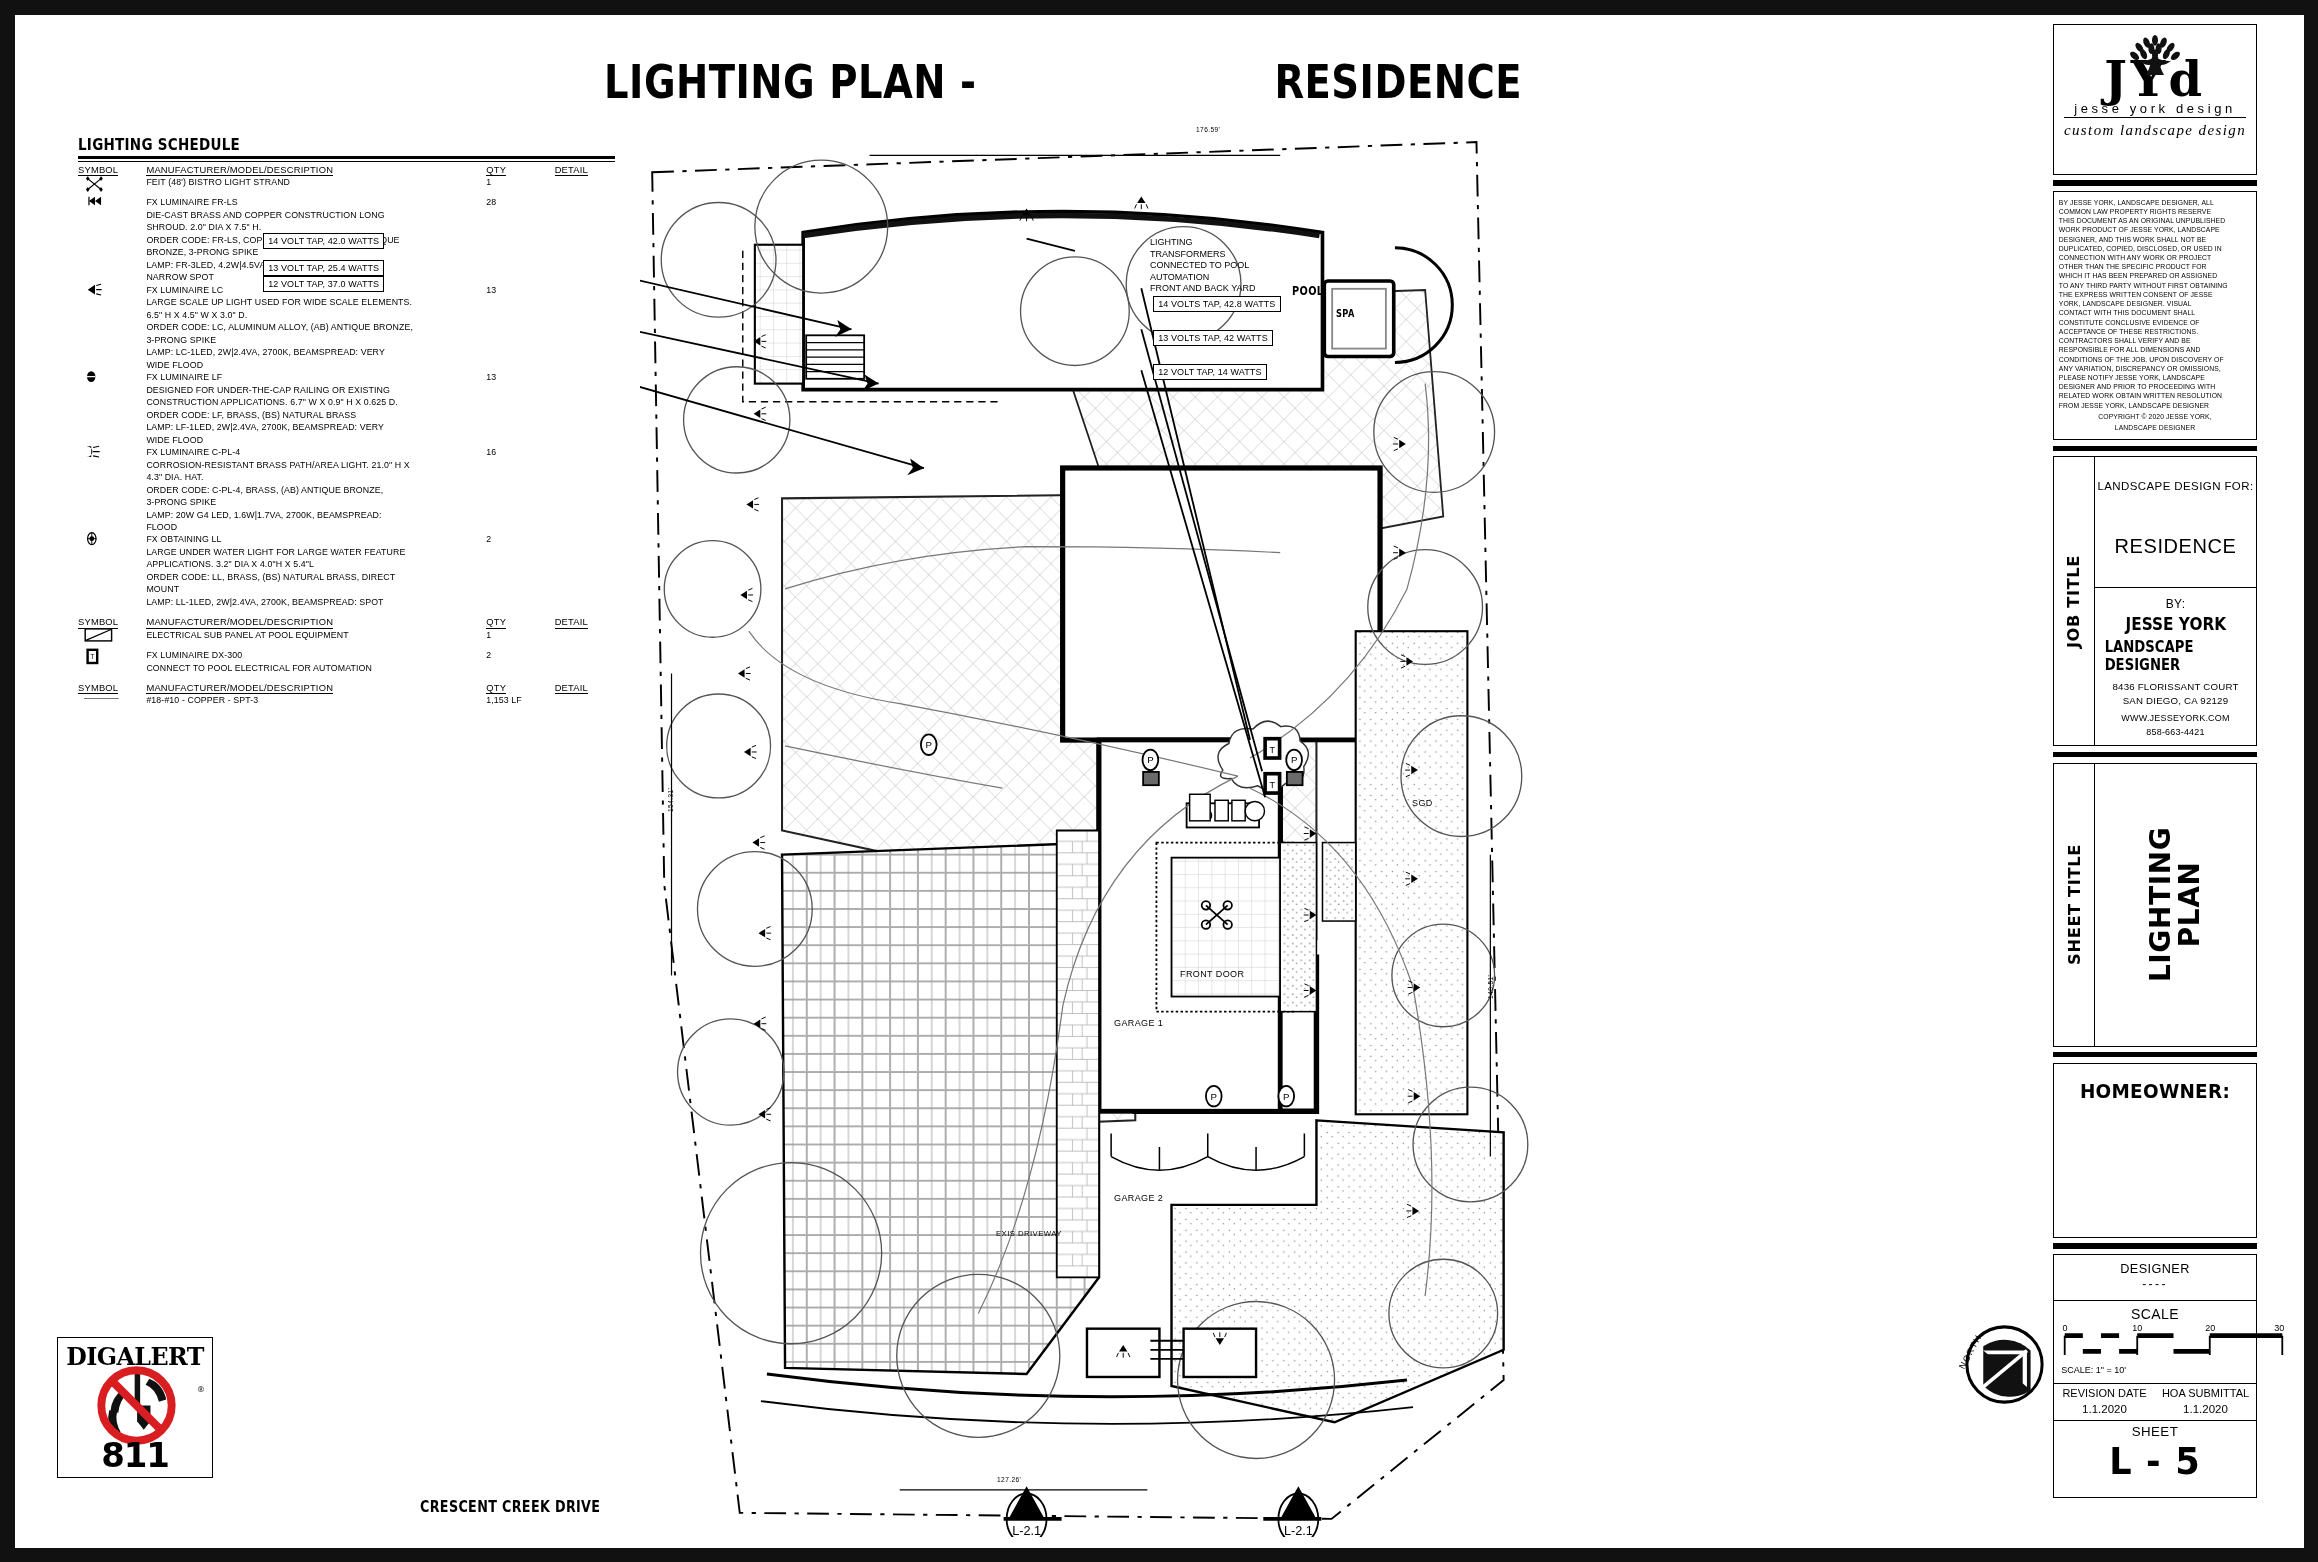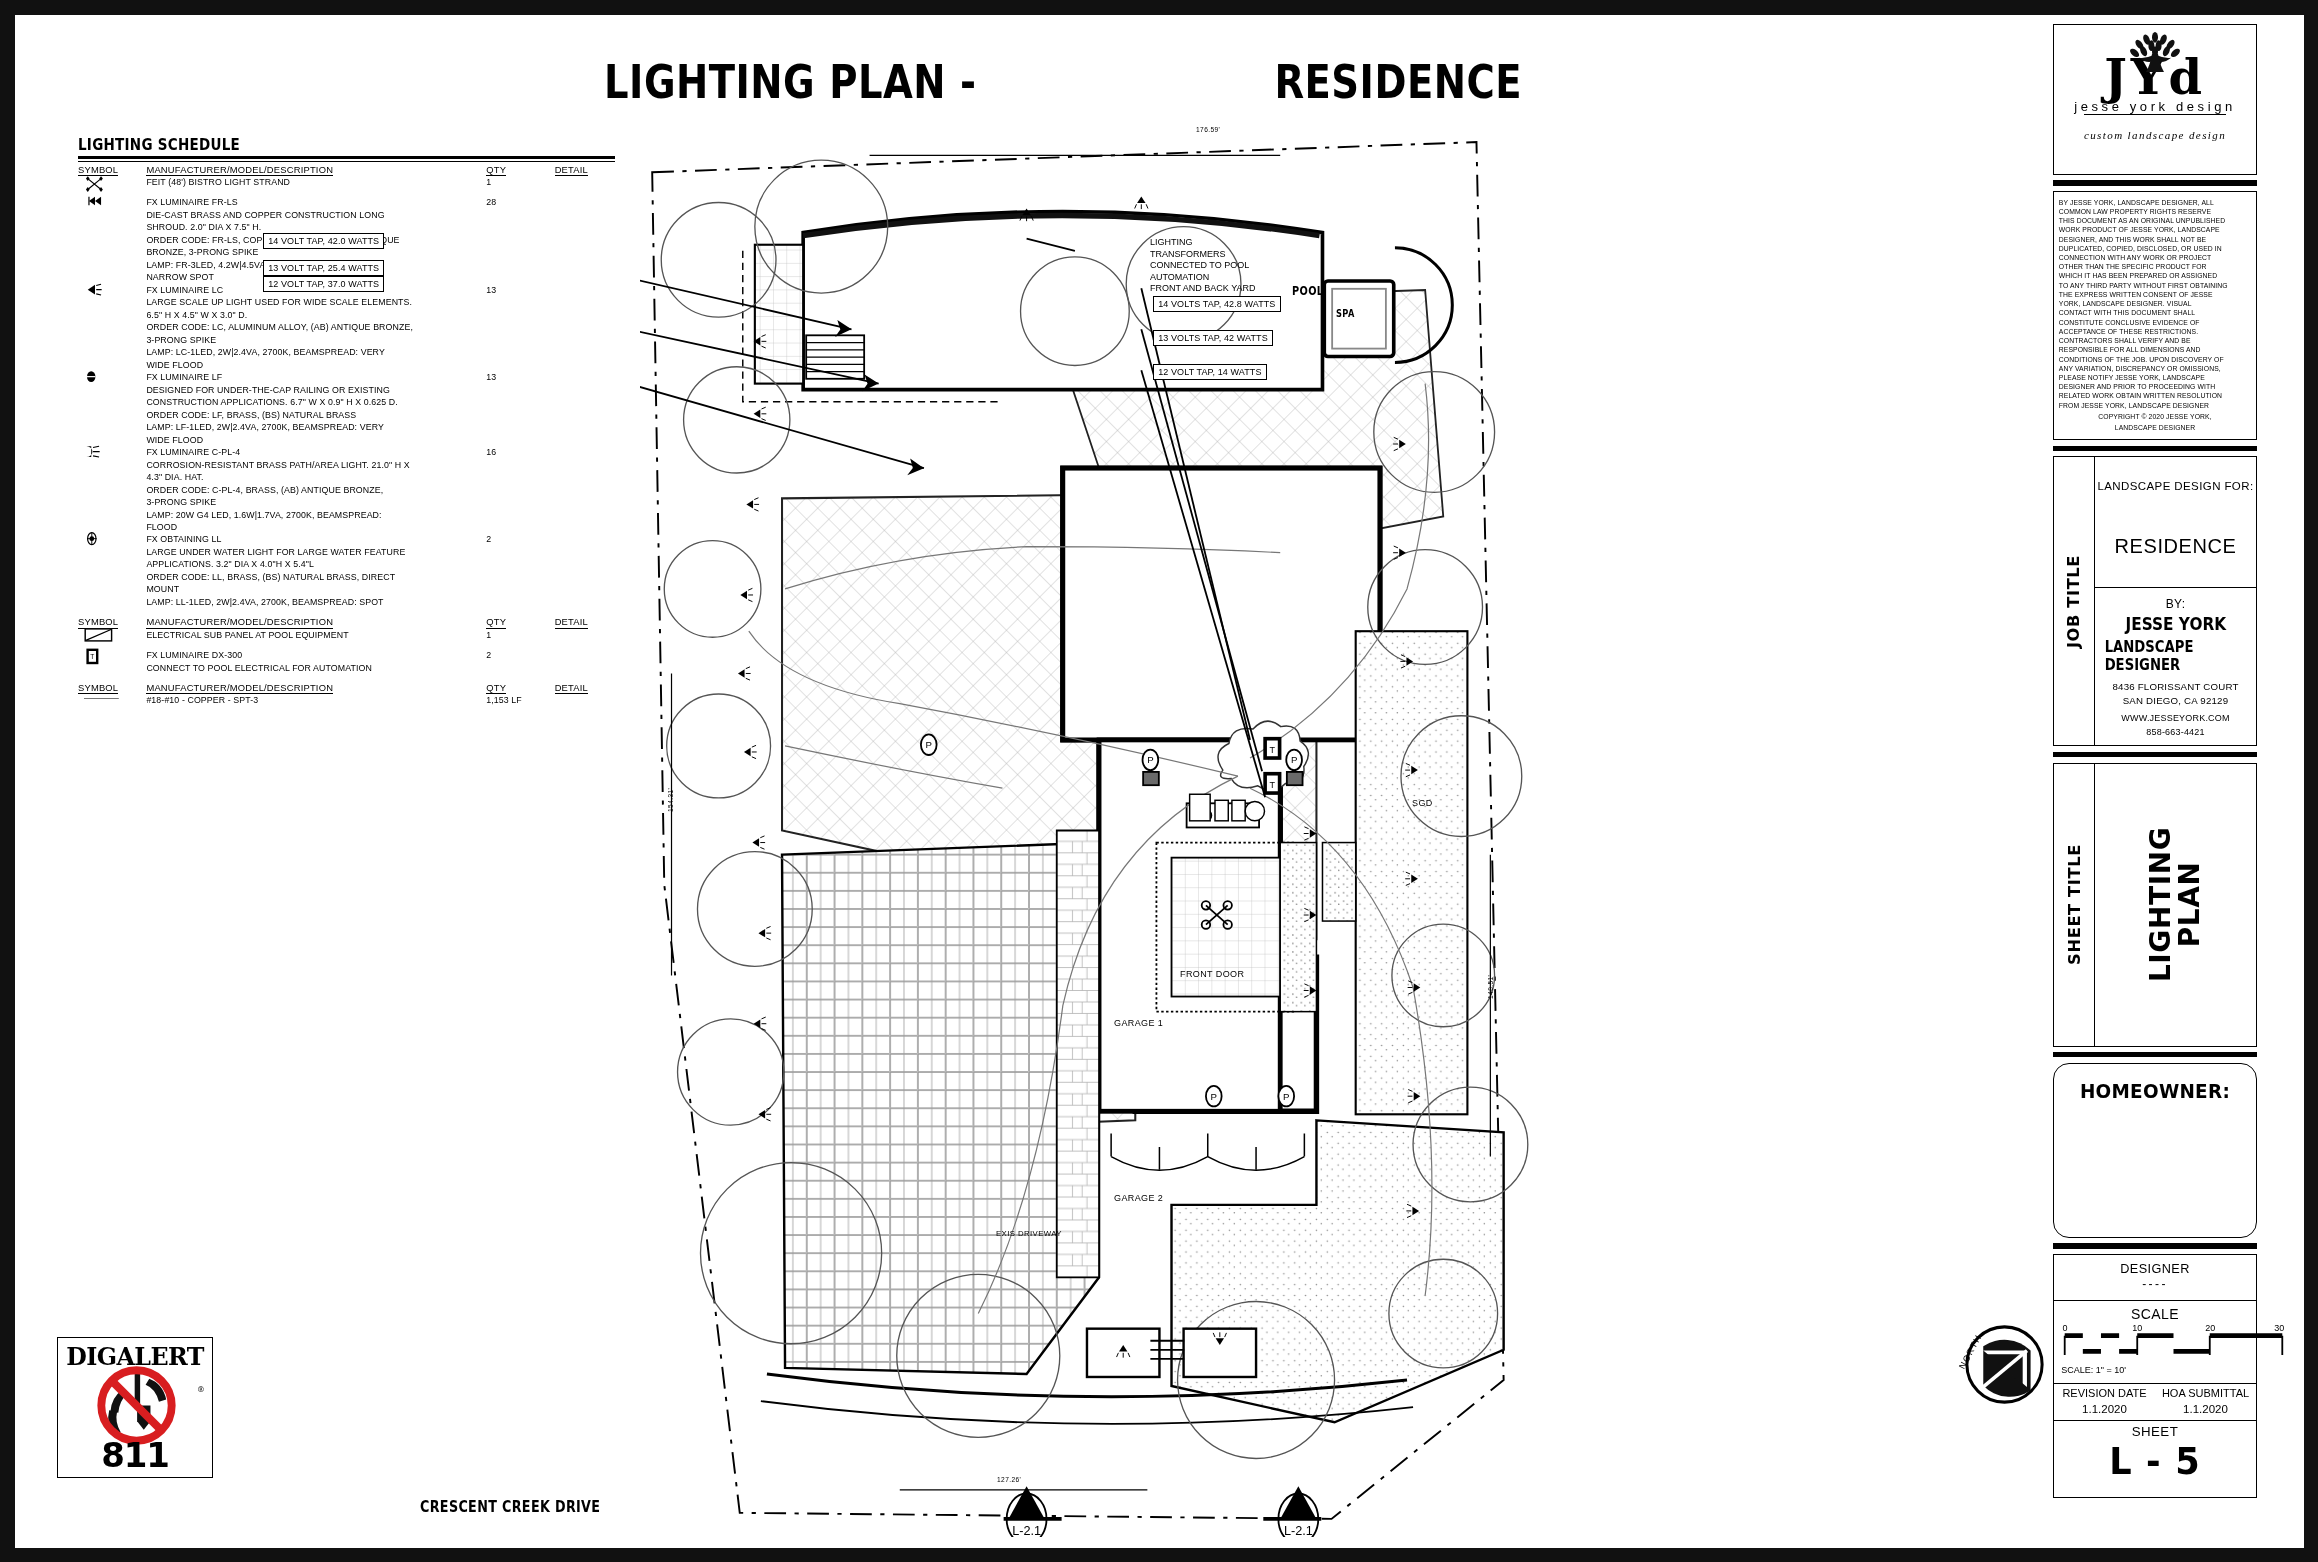--- a/index.html
+++ b/index.html
@@ -79,21 +79,21 @@
 
   
   #tblock{left:2053px;top:24px;width:204px;}
   .tb-card{border:1.8px solid #000;background:#fff;box-sizing:border-box;}
   .tb-sep{height:5.4px;background:#000;margin:5.4px 0;}
 
   
   #logo-card{height:151px;display:flex;flex-direction:column;align-items:center;justify-content:center;}
   #logo-card .jyd{font-family:"DejaVu Serif",serif;font-weight:bold;font-size:48px;line-height:.8;letter-spacing:3.6px;position:relative;}
   #logo-card .brand{font-family:"Liberation Sans",sans-serif;font-size:13px;letter-spacing:3.6px;margin-top:2.4px;}
-  #logo-card .tag{font-family:"Liberation Serif",serif;font-style:italic;font-size:11px;letter-spacing:1.4px;border-top:1.2px solid #000;padding-top:14px;margin-top:0.6px;}
+  #logo-card .tag{font-family:"Liberation Serif",serif;font-style:italic;font-size:15px;letter-spacing:1.4px;border-top:1.2px solid #000;padding-top:4px;margin-top:0.6px;}
 
   
   #copy-card{padding:5.4px 4.8px 7.2px 4.8px;}
   #copy-card p{margin:0;font-size:6.8px;line-height:1.36;letter-spacing:0.1px;text-align:left;white-space:pre-line;}
   #copy-card .cc{text-align:center;margin-top:1.8px;}
 
   
   #job-card{display:flex;height:290px;}
   .side-lab{
     width:40px;border-right:1.8px solid #000;display:flex;align-items:center;justify-content:center;
@@ -116,21 +116,21 @@
 
   
   #sheet-card{display:flex;height:284px;}
   .sheet-right{flex:1;display:flex;align-items:center;justify-content:center;}
   .sheet-right .st{
     font-family:"DejaVu Sans",sans-serif;font-weight:bold;font-size:28px;letter-spacing:0.6px;
     transform:rotate(-90deg);white-space:nowrap;line-height:1.05;text-align:center;
   }
 
   
-  #home-card{height:175px;padding-top:15.7px;border-radius:16px;}
+  #home-card{height:175px;padding-top:15.7px;}
   #home-card .hh{
     text-align:center;font-family:"DejaVu Sans",sans-serif;font-weight:bold;
     font-size:20px;letter-spacing:0.3px;transform:scaleX(.92);
   }
 
   
   #foot-card > div{border-bottom:1.8px solid #000;}
   #foot-card > div:last-child{border-bottom:none;}
   .f-des{text-align:center;padding:7.2px 0 8.5px 0;}
   .f-des .d1{font-size:12.7px;letter-spacing:0.4px;}

